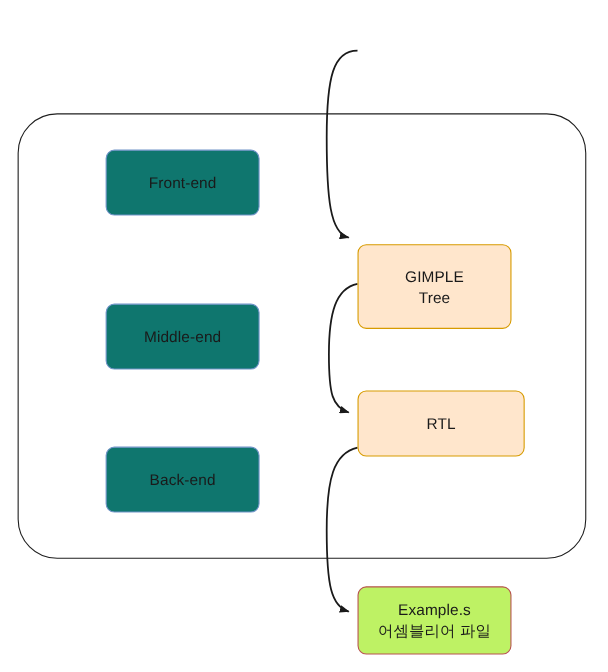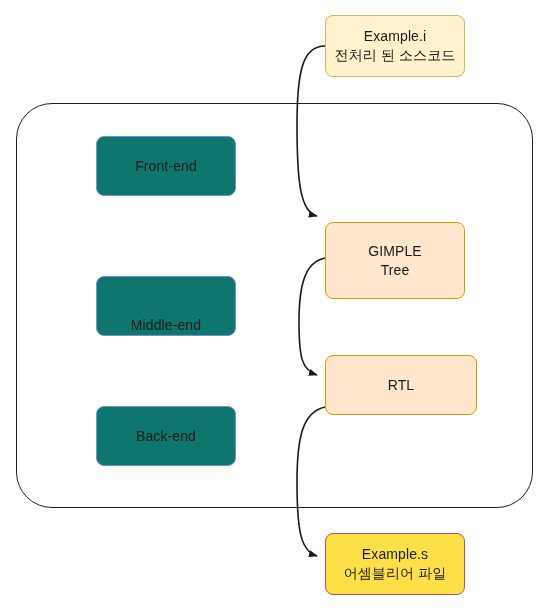--- a/index.html
+++ b/index.html
@@ -58,21 +58,21 @@
   }
   .artifact-yellow {
     background: #fff2cc;
     border-color: #d6b656;
   }
   .artifact-orange {
     background: #ffe6cc;
     border-color: #d79b00;
   }
   .artifact-pink {
-    background: #fde047;
+    background: #bef264;
     border-color: #b85450;
   }
 </style>
 </head>
 <body>
 
 <div id="canvas">
 
   <div class="container-box" style="left:16px; top:103px; width:517px; height:405px;"></div>
 
@@ -87,32 +87,28 @@
 
     <path d="M 325,258 C 305,262 299,285 299,322 C 299,358 302,370 317,375" fill="none" stroke="#1a1a1a" stroke-width="1.6" marker-end="url(#arrowhead)"></path>
 
     <path d="M 325,407 C 303,412 297,436 297,482 C 297,532 301,551 317,556" fill="none" stroke="#1a1a1a" stroke-width="1.6" marker-end="url(#arrowhead)"></path>
   </svg>
 
   <div class="node stage-node" style="left:96px; top:136px; width:140px; height:60px;">
     <span class="label">Front-end</span>
   </div>
 
-  <div class="node stage-node" style="left:96px; top:276px; width:140px; height:60px;align-items:flex-end;">
+  <div class="node stage-node" style="left:96px; top:276px; width:140px; height:60px;">
     <span class="label">Middle-end</span>
   </div>
 
   <div class="node stage-node" style="left:96px; top:406px; width:140px; height:60px;justify-content:center;">
     <span class="label">Back-end</span>
   </div>
 
-  <div class="node artifact-yellow" style="left:325px; top:15px; width:140px; height:62px;">
-    <span class="label">Example.i
-전처리 된 소스코드</span>
-  </div>
 
   <div class="node artifact-orange" style="left:325px; top:222px; width:140px; height:77px;">
     <span class="label">GIMPLE
 Tree</span>
   </div>
 
   <div class="node artifact-orange" style="left:325px; top:355px; width:152px; height:60px;">
     <span class="label">RTL</span>
   </div>
 

